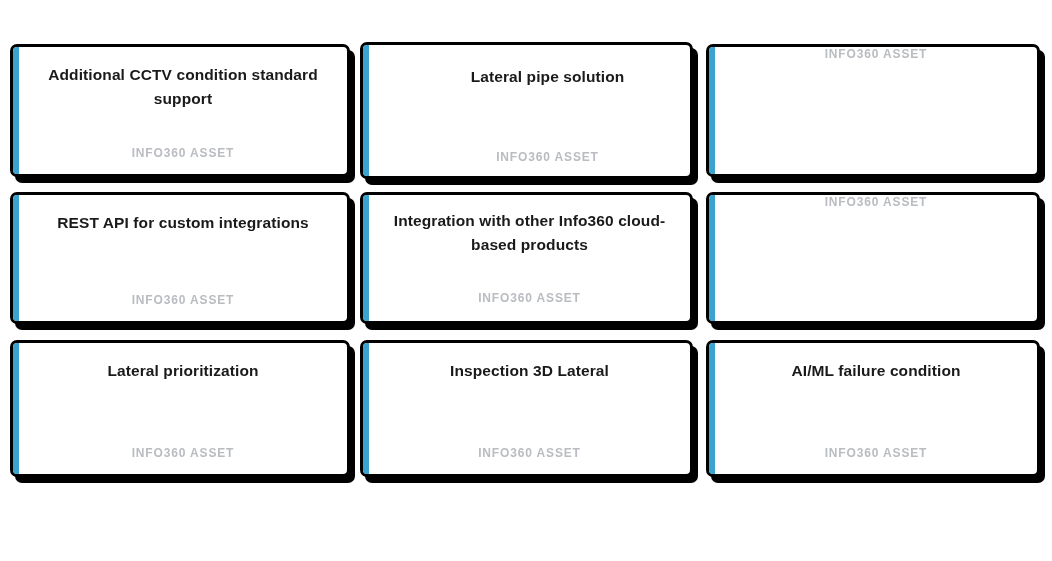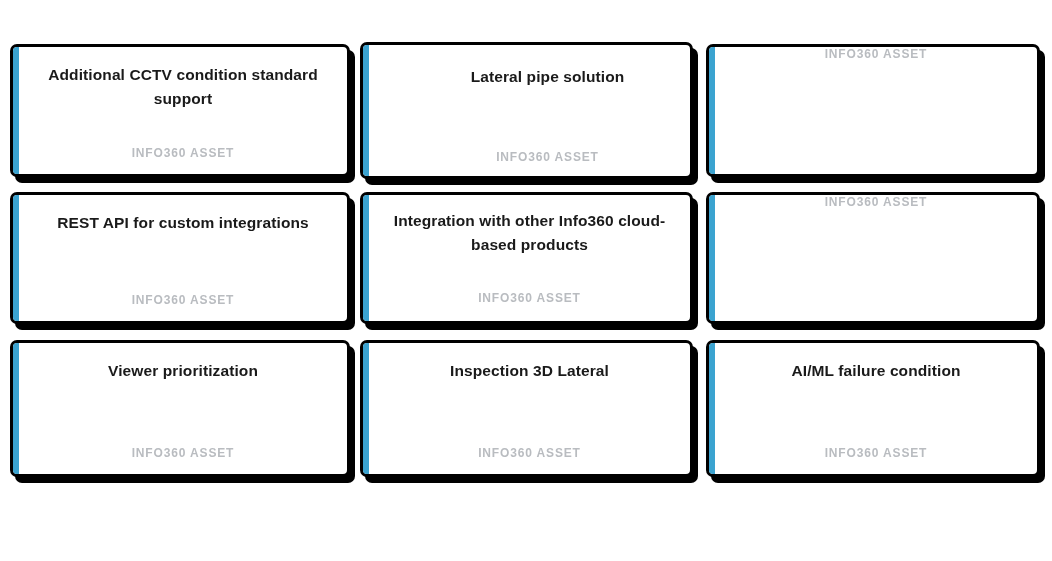--- a/index.html
+++ b/index.html
@@ -154,21 +154,21 @@
   <div class="card c-5 col-2 row-1">
     <span class="accent"></span>
     <div class="footer">
       <p class="asset-label">INFO360 ASSET</p>
     </div>
   </div>
 
   <div class="card c-6 col-0 row-2">
     <span class="accent"></span>
     <div class="body">
-      <p class="title">Viewer prioritization</p>
+      <p class="title">Lateral prioritization</p>
     </div>
     <div class="footer">
       <p class="asset-label">INFO360 ASSET</p>
     </div>
   </div>
 
   <div class="card c-7 col-1 row-2">
     <span class="accent"></span>
     <div class="body">
       <p class="title">Inspection 3D Lateral</p>

